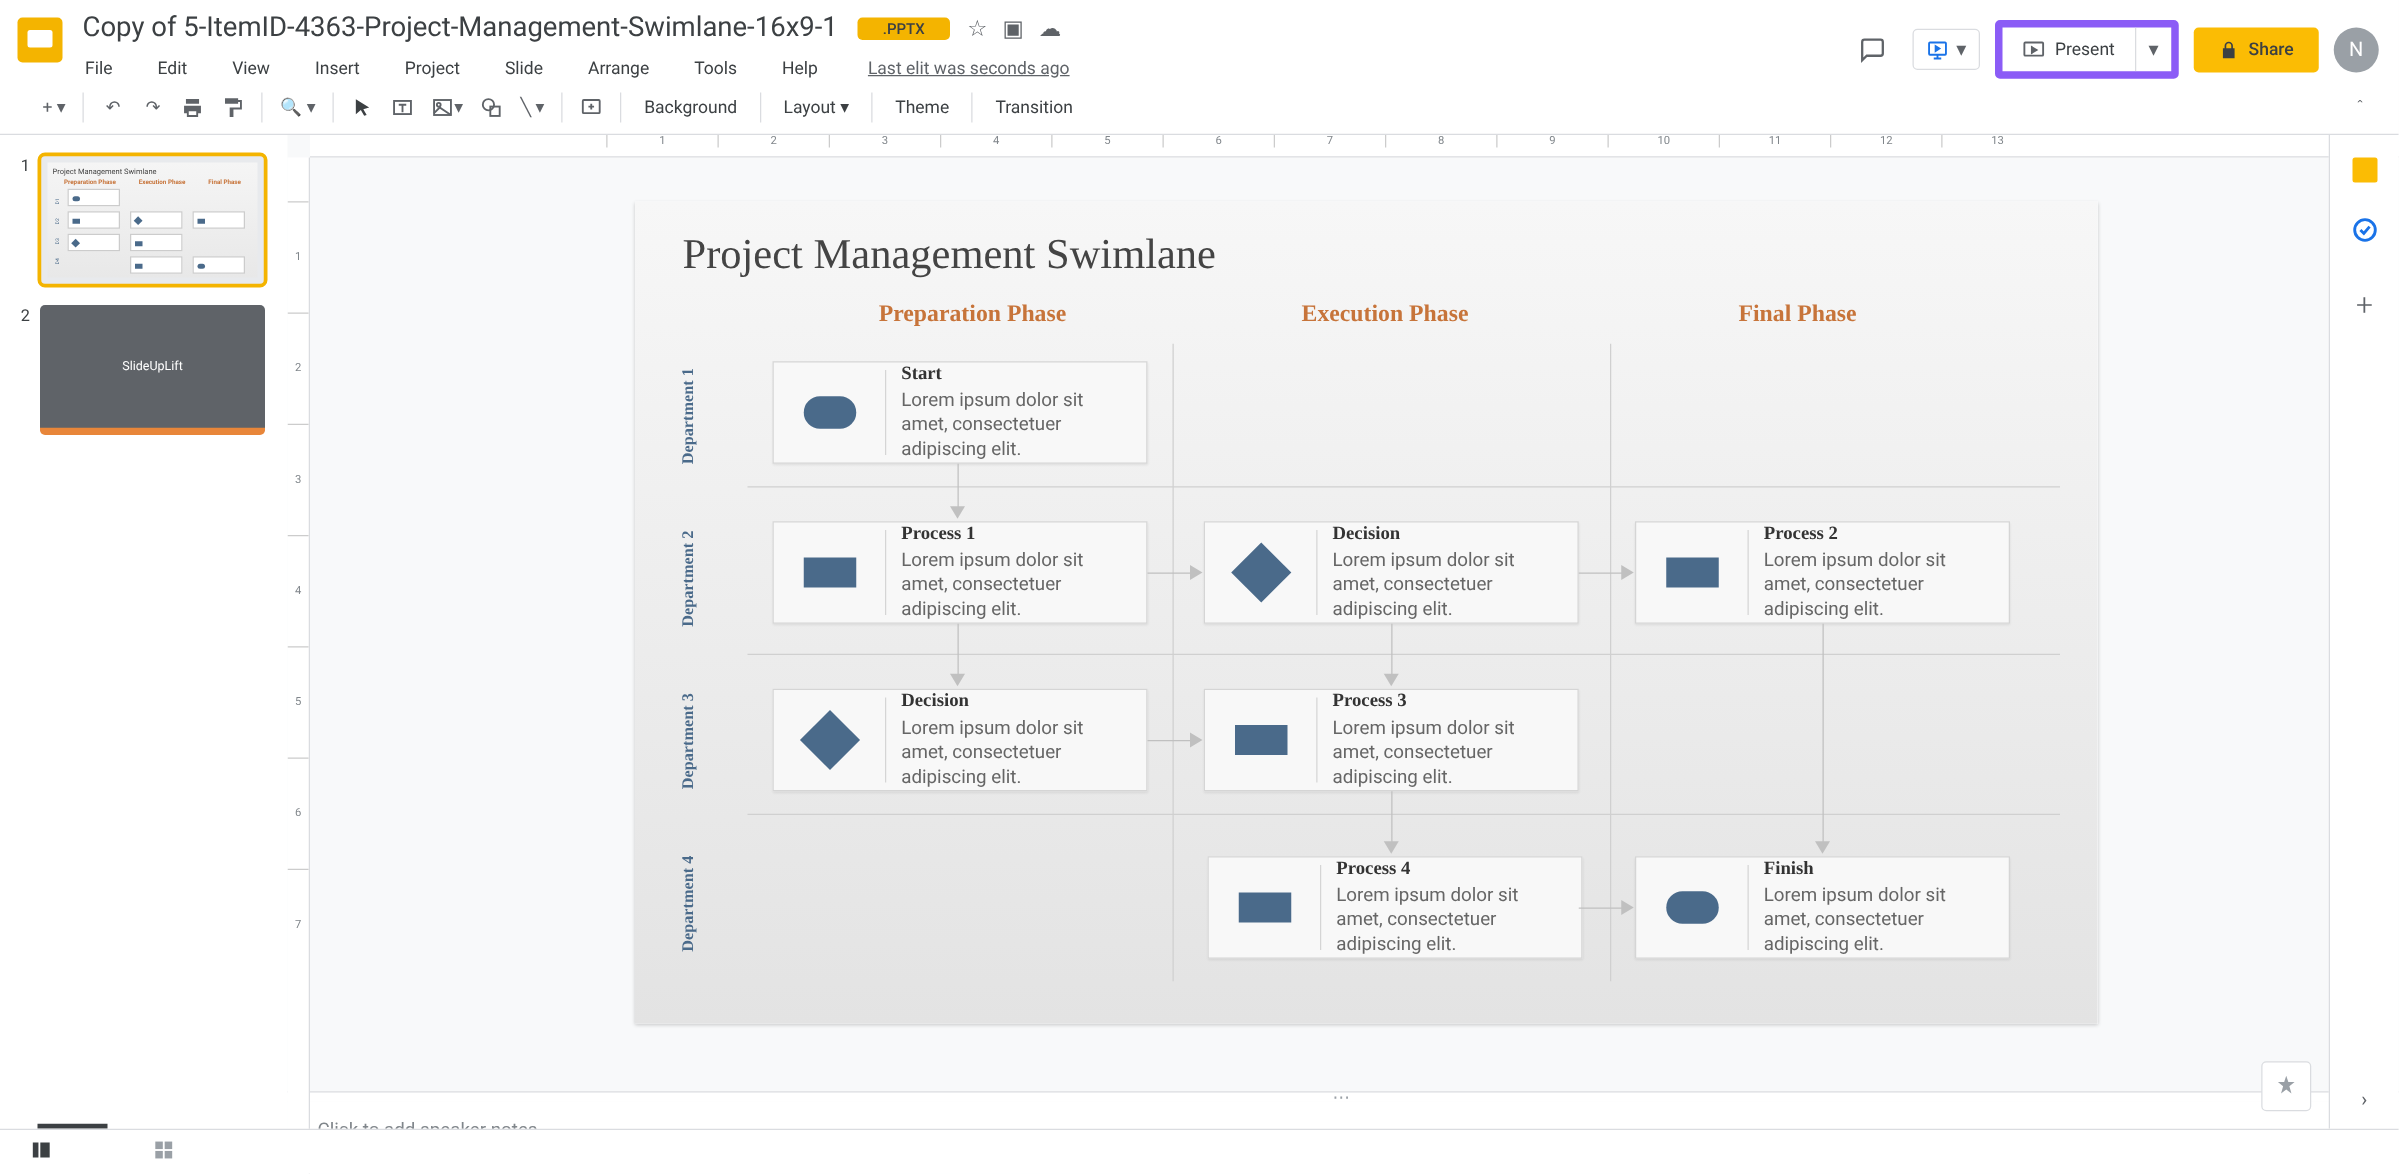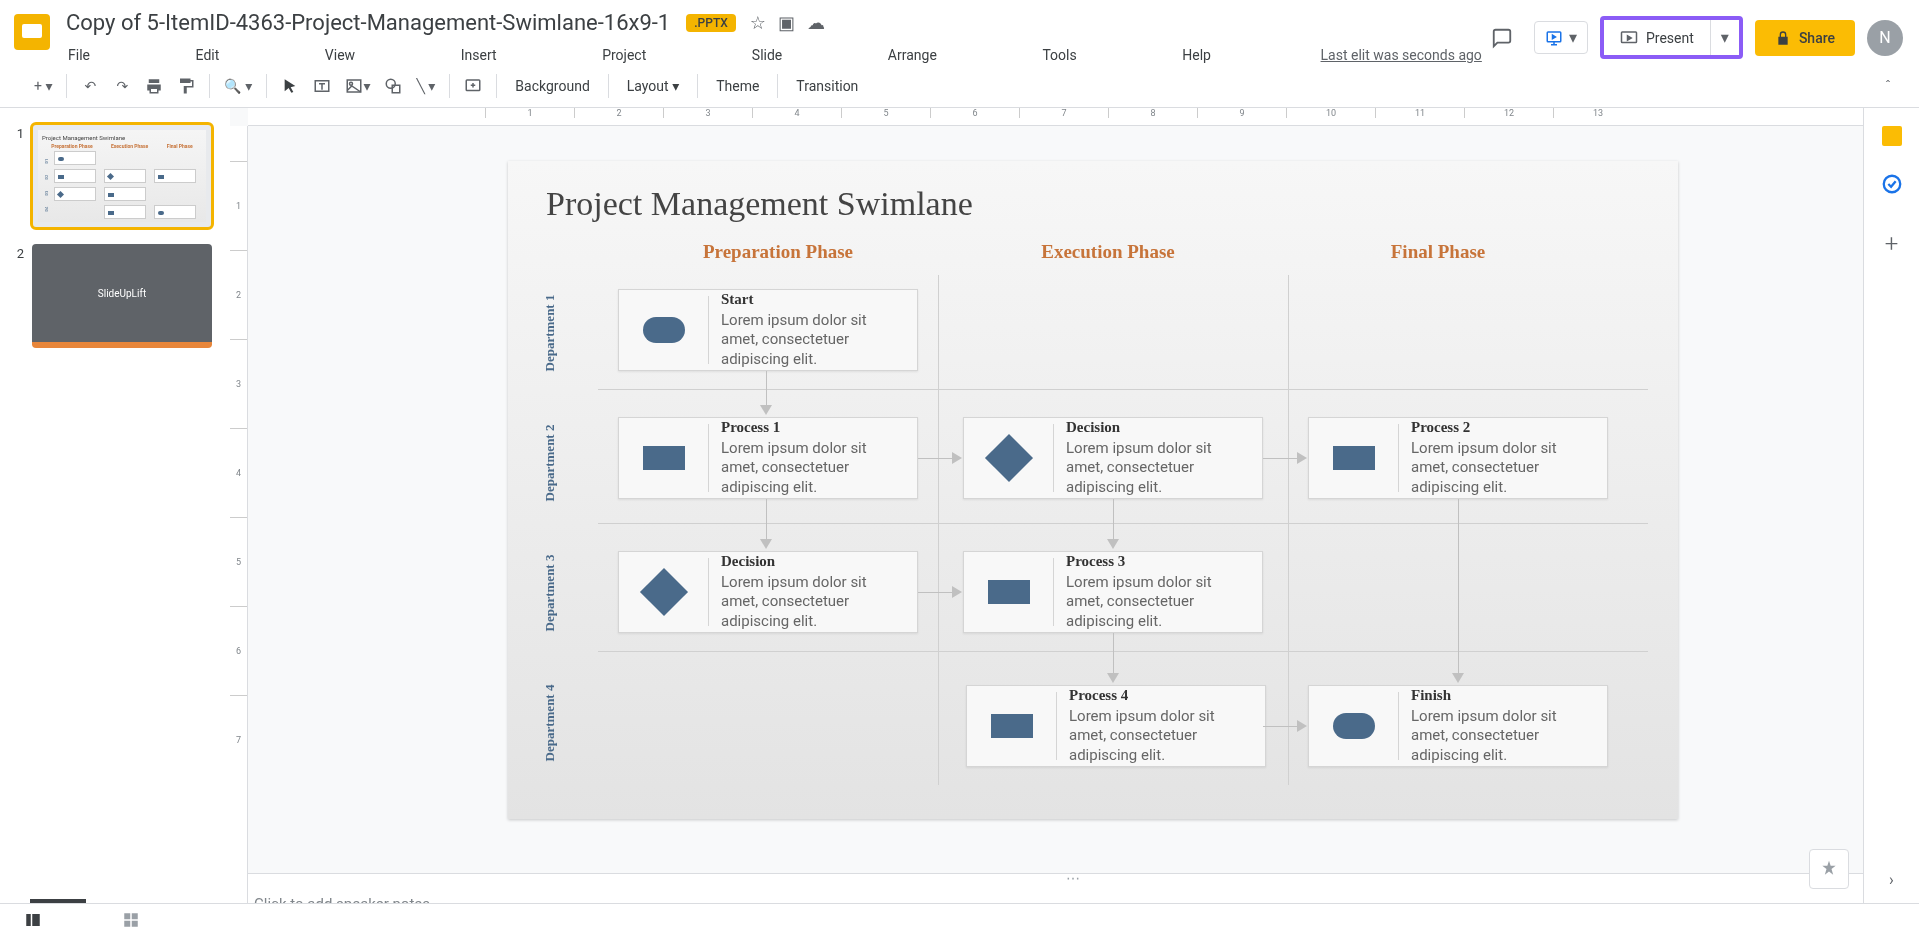--- a/index.html
+++ b/index.html
@@ -6,30 +6,30 @@
 body { background: #fff; width: 1919px; height: 939px; overflow: hidden; position: relative; }
 
 
 .header { display: flex; align-items: flex-start; padding: 8px 16px 0 12px; height: 64px; }
 .logo { width: 40px; height: 40px; display: flex; align-items: center; justify-content: center; margin-right: 8px; margin-top: 4px; }
 .logo-icon { width: 36px; height: 36px; background: #f4b400; border-radius: 4px; position: relative; }
 .logo-icon::after { content: ''; position: absolute; left: 8px; top: 10px; width: 20px; height: 14px; background: #fff; border-radius: 2px; }
 .title-area { flex: 1; }
 .title-row { display: flex; align-items: center; gap: 10px; }
 .doc-title { font-size: 22px; color: #3c4043; padding: 2px 6px; }
-.badge { background: #f4b400; color: #3c4043; font-size: 12px; font-weight: 500; padding: 2px 8px; border-radius: 4px; }
+.badge { background: #f4b400; color: #3c4043; font-size: 12px; font-weight: 500; padding: 2px 20px; border-radius: 4px; }
 .title-icons { display: flex; gap: 12px; color: #5f6368; margin-left: 4px; }
 .title-icons span { cursor: pointer; font-size: 18px; }
-.menubar { display: flex; gap: 4px; margin-top: 6px; justify-content: space-between; }
+.menubar { display: flex; gap: 20px; margin-top: 6px; }
 .menu-item { font-size: 14px; color: #3c4043; padding: 4px 8px; cursor: pointer; border-radius: 4px; }
 .last-edit { font-size: 14px; color: #5f6368; text-decoration: underline; margin-left: 12px; padding: 4px 0; }
 .header-right { display: flex; align-items: center; gap: 12px; margin-top: 8px; }
 .icon-btn { width: 40px; height: 40px; display: flex; align-items: center; justify-content: center; border-radius: 50%; cursor: pointer; color: #5f6368; }
 .slideshow-btn { border: 1px solid #dadce0; border-radius: 4px; padding: 6px 10px; display: flex; align-items: center; gap: 6px; cursor: pointer; color: #1a73e8; }
-.present-group { display: flex; border: 4px solid #8b5cf6; border-radius: 4px; overflow: hidden; }
+.present-group { display: flex; border: 6px solid #8b5cf6; border-radius: 4px; overflow: hidden; }
 .present-btn { padding: 8px 16px; display: flex; align-items: center; gap: 8px; cursor: pointer; font-size: 14px; color: #3c4043; }
 .present-drop { padding: 8px 10px; border-left: 1px solid #dadce0; cursor: pointer; color: #5f6368; }
 .share-btn { background: #fbbc04; color: #3c4043; font-size: 14px; font-weight: 500; padding: 10px 20px; border-radius: 4px; cursor: pointer; display: flex; align-items: center; gap: 8px; }
 .avatar { width: 36px; height: 36px; border-radius: 50%; background: #9aa0a6; color: #fff; display: flex; align-items: center; justify-content: center; font-size: 16px; cursor: pointer; }
 
 
 .toolbar { display: flex; align-items: center; padding: 4px 16px 4px 28px; border-bottom: 1px solid #dadce0; height: 44px; gap: 2px; }
 .tb-btn { min-width: 30px; height: 30px; display: flex; align-items: center; justify-content: center; cursor: pointer; border-radius: 4px; color: #5f6368; font-size: 14px; padding: 0 6px; }
 .tb-sep { width: 1px; height: 24px; background: #dadce0; margin: 0 6px; }
 .tb-text { font-size: 14px; color: #3c4043; padding: 6px 10px; cursor: pointer; border-radius: 4px; }

